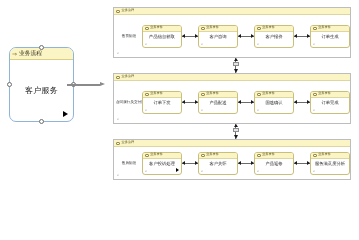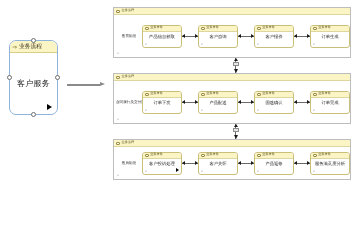--- a/index.html
+++ b/index.html
@@ -21,22 +21,22 @@
     left: 0; top: 0;
     width: 359px;
     height: 185px;
     background: #ffffff;
   }
 
   
   #left-node {
     position: absolute;
     left: 9px;
-    top: 40px;
-    width: 49px;
+    top: 47px;
+    width: 65px;
     height: 75px;
     background: #ffffff;
     border: 1px solid #8fb4d9;
     border-radius: 7px;
     box-sizing: border-box;
     overflow: visible;
   }
   #left-node-header {
     height: 12px;
     background: #fbf4c4;

